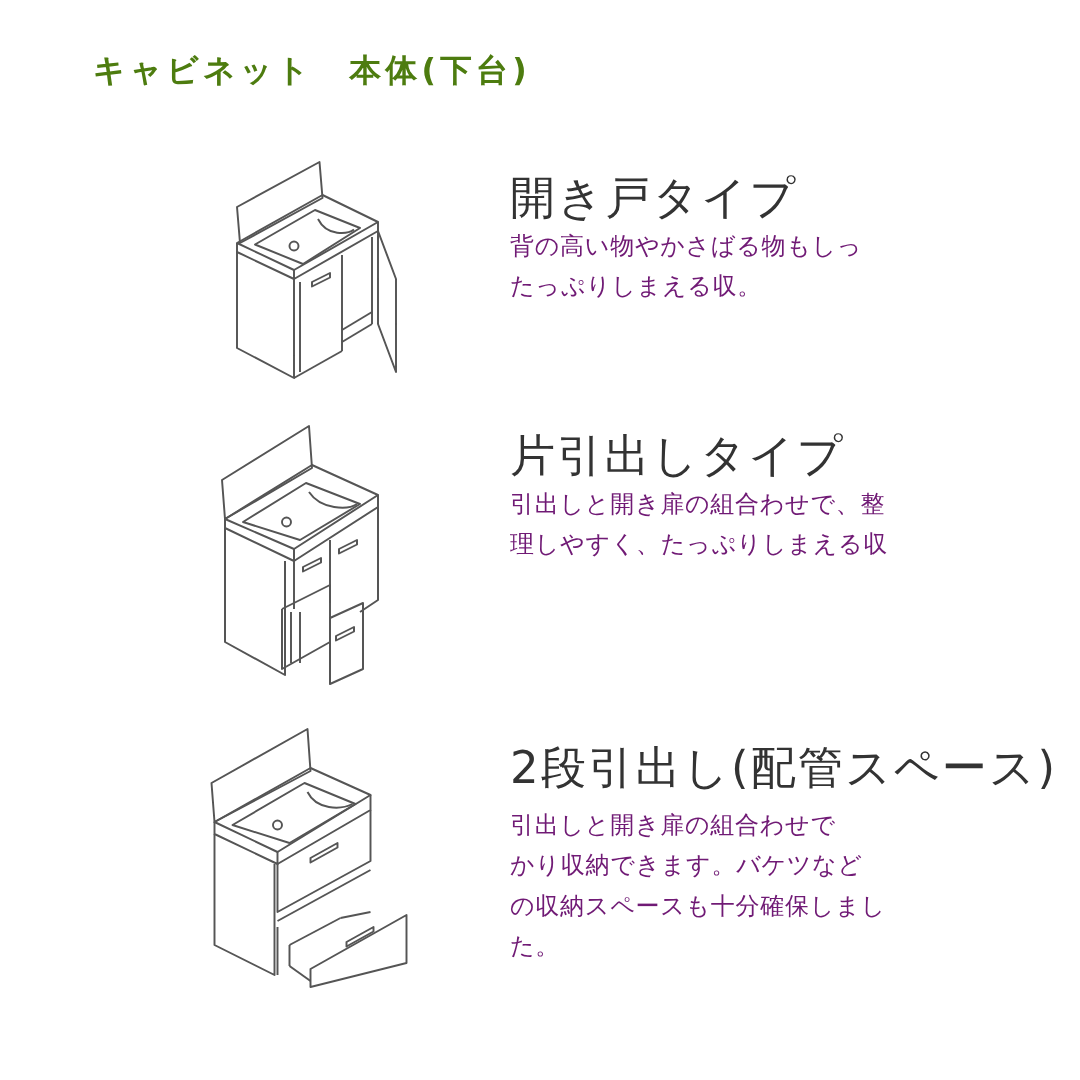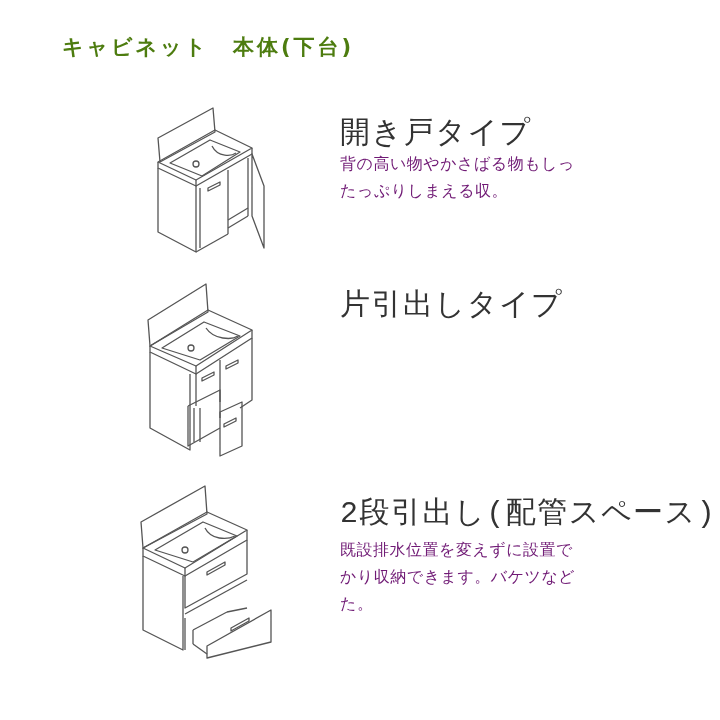--- a/index.html
+++ b/index.html
@@ -86,20 +86,22 @@
       <path d="M48 128 L80 112 L80 124"></path>
       <path d="M48 128 L48 168 L80 150"></path>
       <path d="M54 130 L54 164"></path>
       <path d="M60 130 L60 164"></path>
       <path d="M80 134 L102 124 L102 168 L80 178 Z"></path>
       <path d="M84 146 L96 140 L96 143 L84 149 Z"></path>
     </svg>
   </div>
   <div class="item-title" style="top:284px;">片引出しタイプ</div>
   <div class="item-desc" style="top:322px;">
+    <span>引出しと開き扉の組合わせで、整</span>
+    <span>理しやすく、たっぷりしまえる収</span>
   </div>
 </div>
 
 <div>
   <div class="illus" style="left:135px; top:478px;">
     <svg width="145" height="185" viewBox="0 0 145 185" fill="none" stroke="#555" stroke-width="1.3" stroke-linejoin="round">
       <path d="M6 44 L70 8 L72 36 L8 70 Z"></path>
       <path d="M8 70 L72 34 L112 52 L50 90 Z"></path>
       <path d="M8 70 L8 78 L50 98 L50 90"></path>
       <path d="M50 98 L112 62 L112 52"></path>
@@ -114,19 +116,20 @@
       <path d="M50 136 L112 102"></path>
       <path d="M50 140 L50 172"></path>
       <path d="M58 152 L92 134"></path>
       <path d="M58 166 L58 152"></path>
       <path d="M92 134 L112 130"></path>
       <path d="M72 168 L136 132 L136 164 L72 180 Z"></path>
       <path d="M58 166 L72 176"></path>
       <path d="M96 150 L114 140 L114 143 L96 153 Z"></path>
     </svg>
   </div>
-  <div class="item-title" style="top:492px;font-family:Liberation Mono, monospace;">2段引出し(配管スペース)</div>
+  <div class="item-title" style="top:492px;">2段引出し(配管スペース)</div>
   <div class="item-desc" style="top:536px;">
-    <span>既設排水位置を変えずに設置で</span>
+    <span>引出しと開き扉の組合わせで</span>
     <span>かり収納できます。バケツなど</span>
+    <span>の収納スペースも十分確保しまし</span>
     <span>た。</span>
   </div>
 </div>
 
 </body></html>

